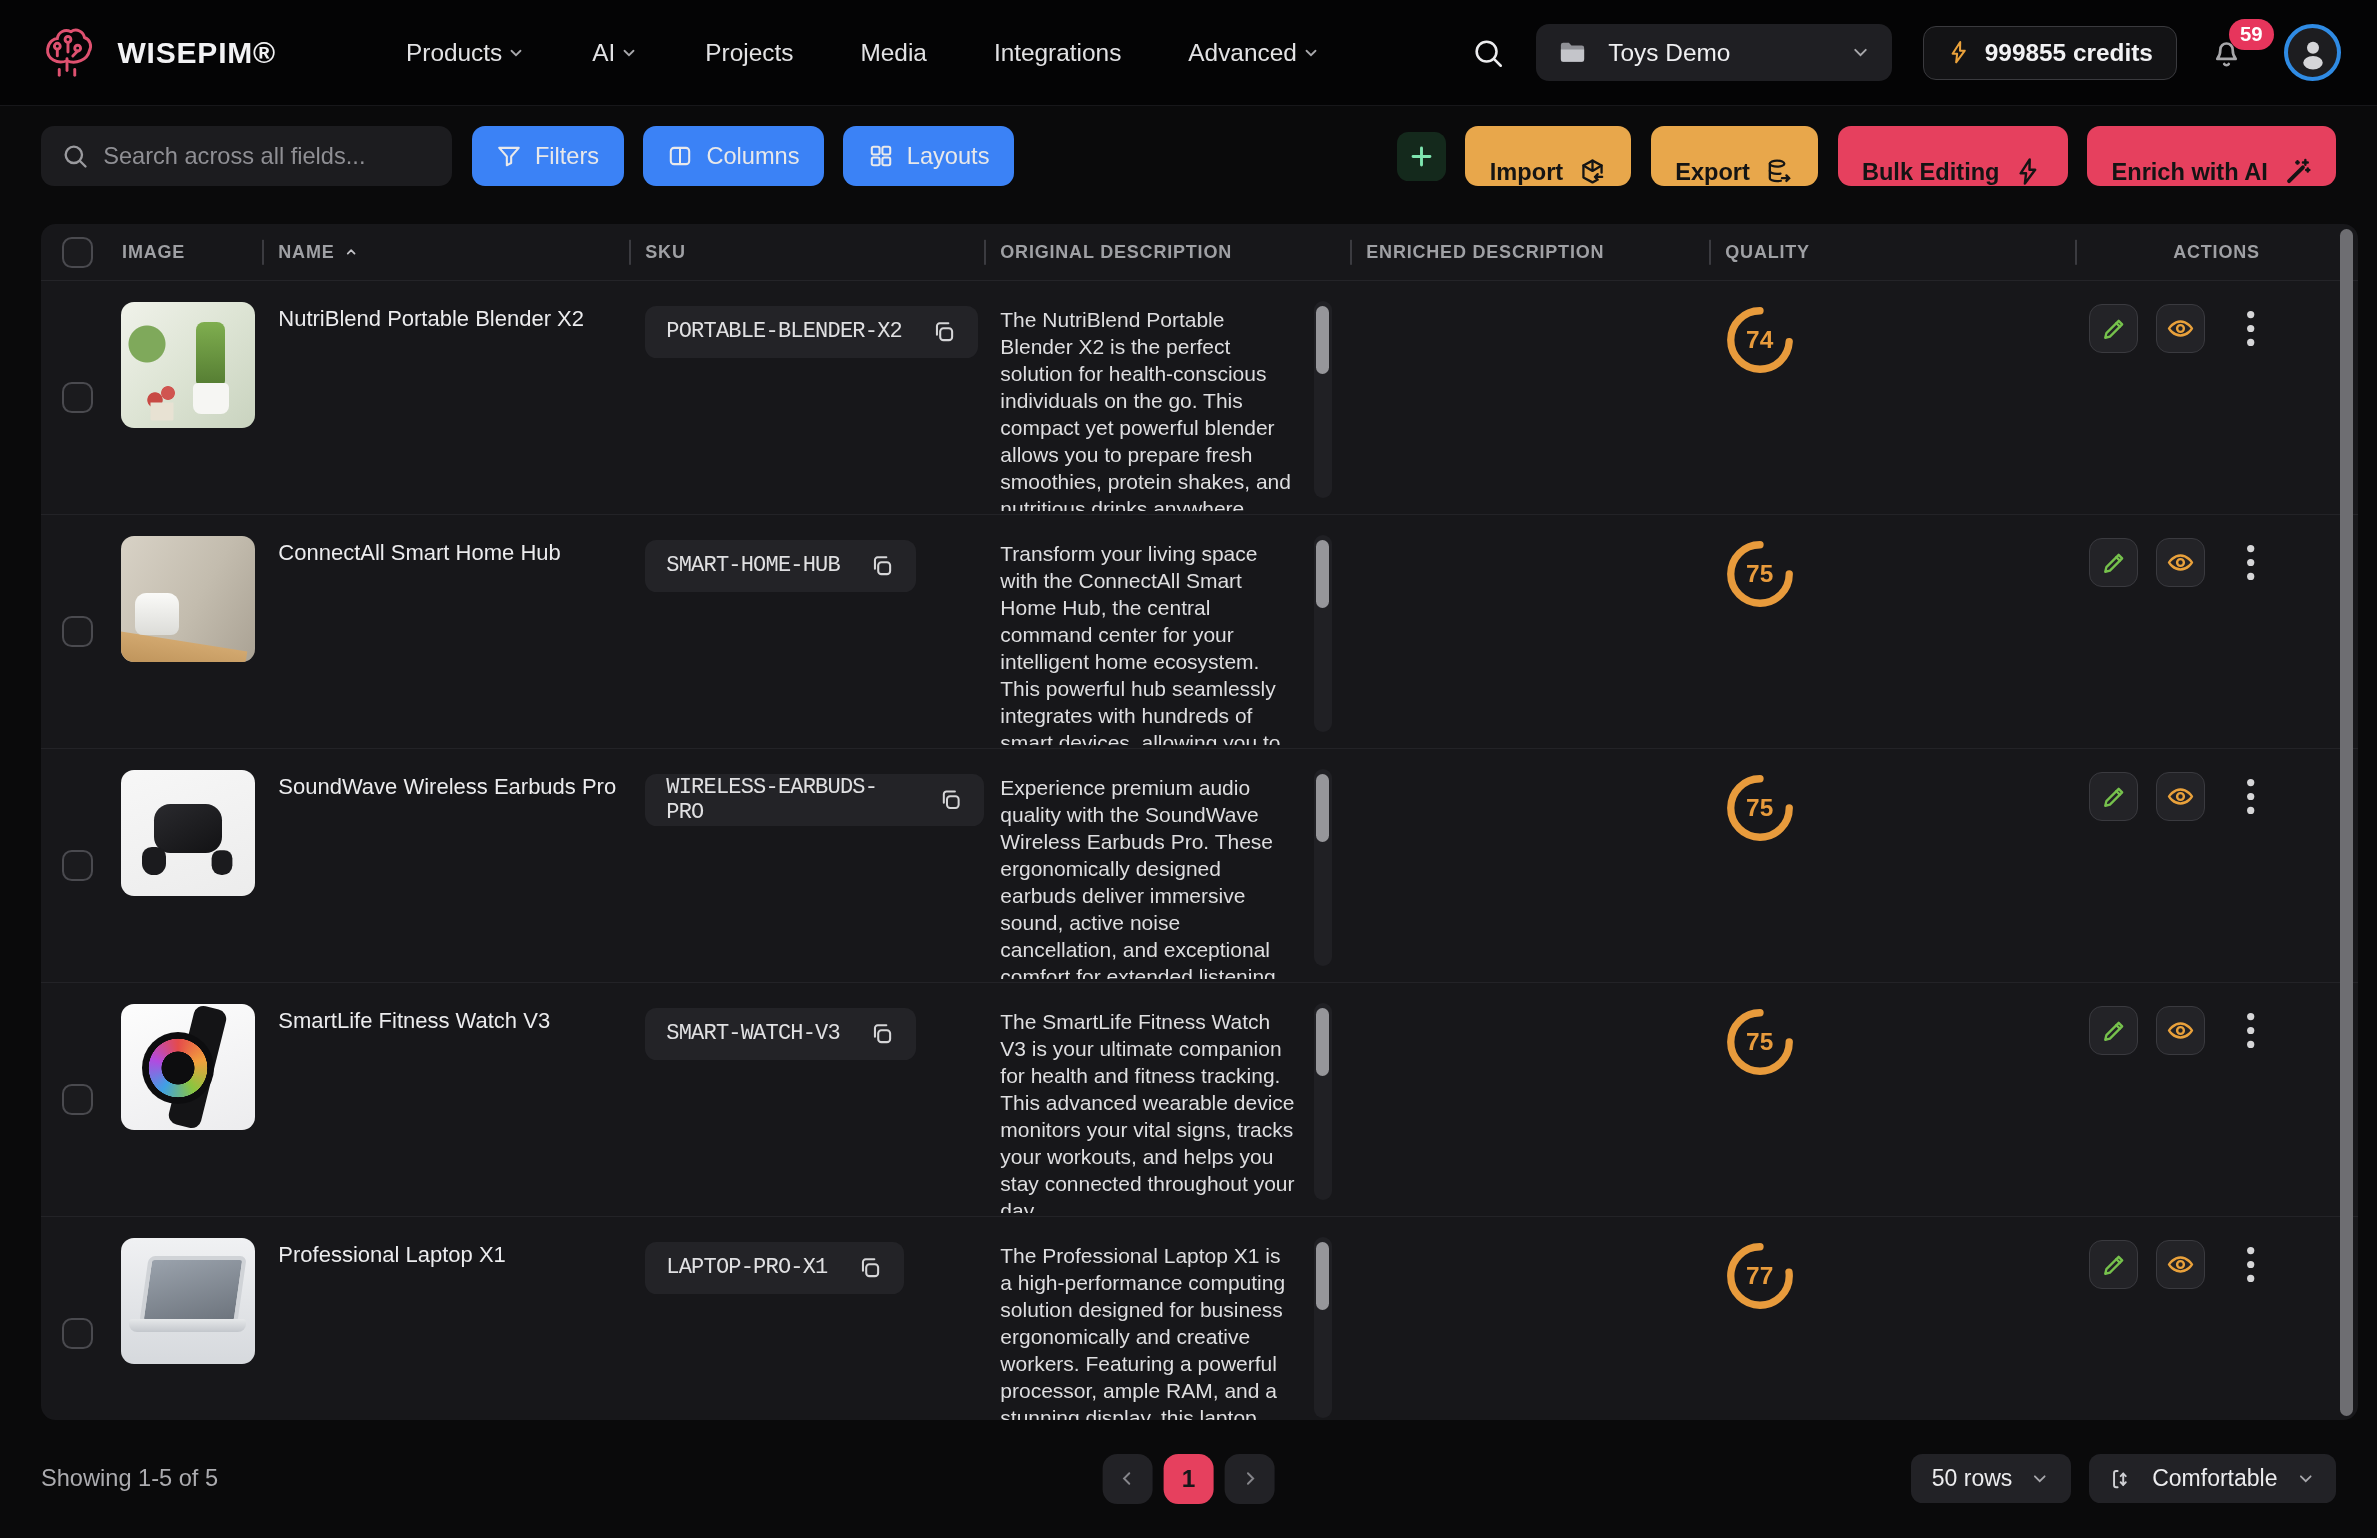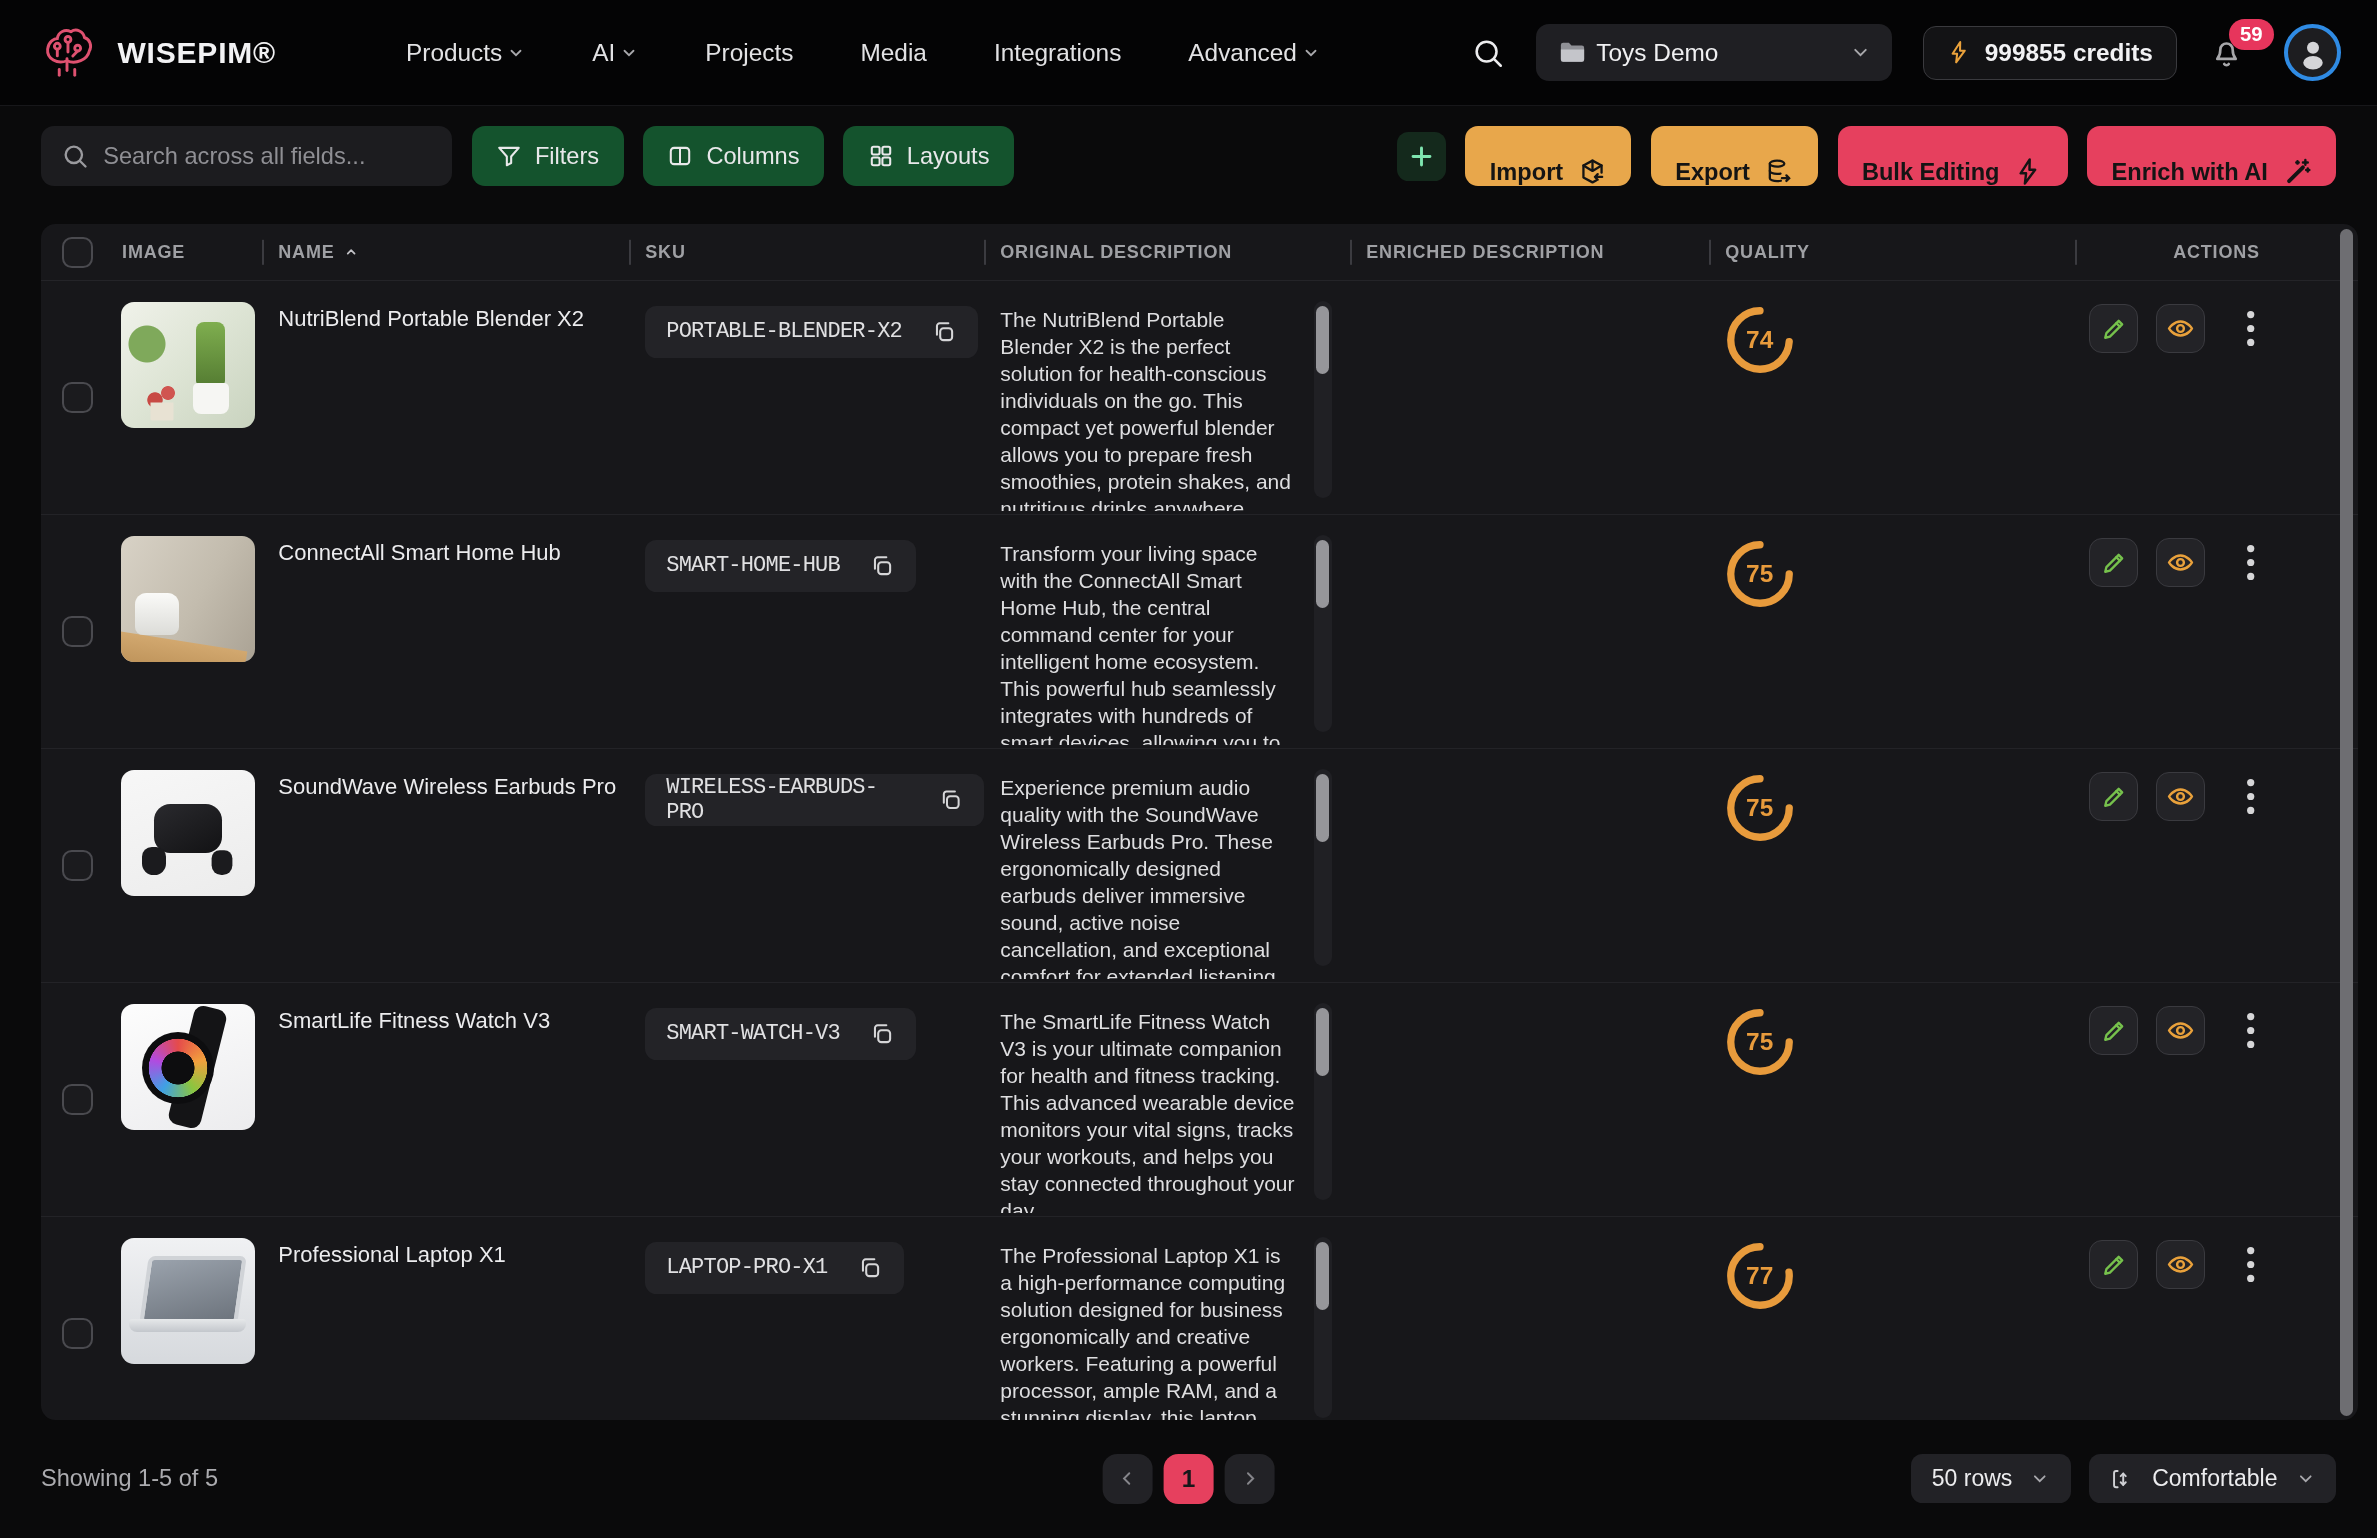--- a/index.html
+++ b/index.html
@@ -8,33 +8,33 @@
   button { font-family:inherit; border:none; cursor:pointer; background:none; color:inherit; }
 
   
   .nav { height:106px; background:#040405; display:flex; align-items:center; padding:0 36px; border-bottom:0.8px solid #17171A;justify-content:center; }
   .brand { display:flex; align-items:center; gap:19.5px; }
   .brand-name { font-size:30px; font-weight:800; letter-spacing:0.8px; color:#F2F2F4; }
   .nav-menu { display:flex; align-items:center; gap:67px; margin-left:130px; }
   .nav-item { display:flex; align-items:center; gap:5px; font-size:24.4px; color:#E2E2E4; cursor:pointer; }
   .nav-right { margin-left:auto; display:flex; align-items:center; gap:31px; }
   .nav-search-btn { display:flex; align-items:center; }
-  .workspace { width:356px; height:57px; background:#1F1F23; border-radius:13px; display:flex; align-items:center; gap:8px; padding:0 21px; font-size:24.4px; color:#F0F0F2; cursor:pointer; }
+  .workspace { width:356px; height:57px; background:#1F1F23; border-radius:13px; display:flex; align-items:center; gap:20px; padding:0 21px; font-size:24.4px; color:#F0F0F2; cursor:pointer; }
   .workspace .chev { margin-left:auto; }
   .credits { height:54px; background:#131315; border:1.6px solid #3A3A3E; border-radius:13px; display:flex; align-items:center; gap:13px; padding:0 23px; font-size:24.4px; font-weight:700; color:#F2F2F4; }
   .bell-wrap { position:relative; padding:4.9px 8.1px 0 0; cursor:pointer; }
   .badge { position:absolute; top:-11.4px; right:-21px; background:#E7355C; color:#fff; font-size:20.4px; font-weight:700; padding:4.1px 11.4px; border-radius:813px; }
   .avatar { width:57px; height:57px; border-radius:50%; background:#1D1D20; border:4.1px solid #2F8BE4; display:flex; align-items:center; justify-content:center; cursor:pointer; }
 
   
   .toolbar { display:flex; align-items:center; gap:19.5px; padding:20.4px 41px 0; }
   .search-box { width:411px; height:60px; background:#1C1C1F; border-radius:13px; display:flex; align-items:center; gap:14.7px; padding:0 19.5px; }
   .search-box input { flex:1; background:transparent; border:none; outline:none; color:#E6E6E8; font-size:23.6px; font-family:inherit; }
   .search-box input::placeholder { color:#8F8F94; }
-  .tbtn { height:60px; background:#14532d; border-radius:13px; padding:0 24.4px; display:flex; align-items:center; gap:13px; font-size:23.6px; color:#E8E8EA; }
+  .tbtn { height:60px; background:#3b82f6; border-radius:13px; padding:0 24.4px; display:flex; align-items:center; gap:13px; font-size:23.6px; color:#E8E8EA; }
   .spacer { flex:1; }
   .add-btn { width:49px; height:49px; border-radius:11.4px; background:#14291C; display:flex; align-items:center; justify-content:center; }
   .cbtn { height:60px; border-radius:13px; padding:0 24.4px; display:flex; align-items:flex-end; gap:14.7px; font-size:23.6px; font-weight:600; color:#141414; }
   .cbtn.amber { background:#E8A74B; }
   .cbtn.red { background:#E6405E; }
 
   
   .table-wrap { margin:38px 19.5px 0 41px; width:2317px; height:1196px; background:#17171A; border-radius:14.7px; position:relative; overflow:hidden; }
   .grid { display:grid; grid-template-columns:73px 148px 367px 355px 366px 359px 366px 283px; }
   .hrow { height:57px; align-items:center; border-bottom:1.6px solid #242428; }

